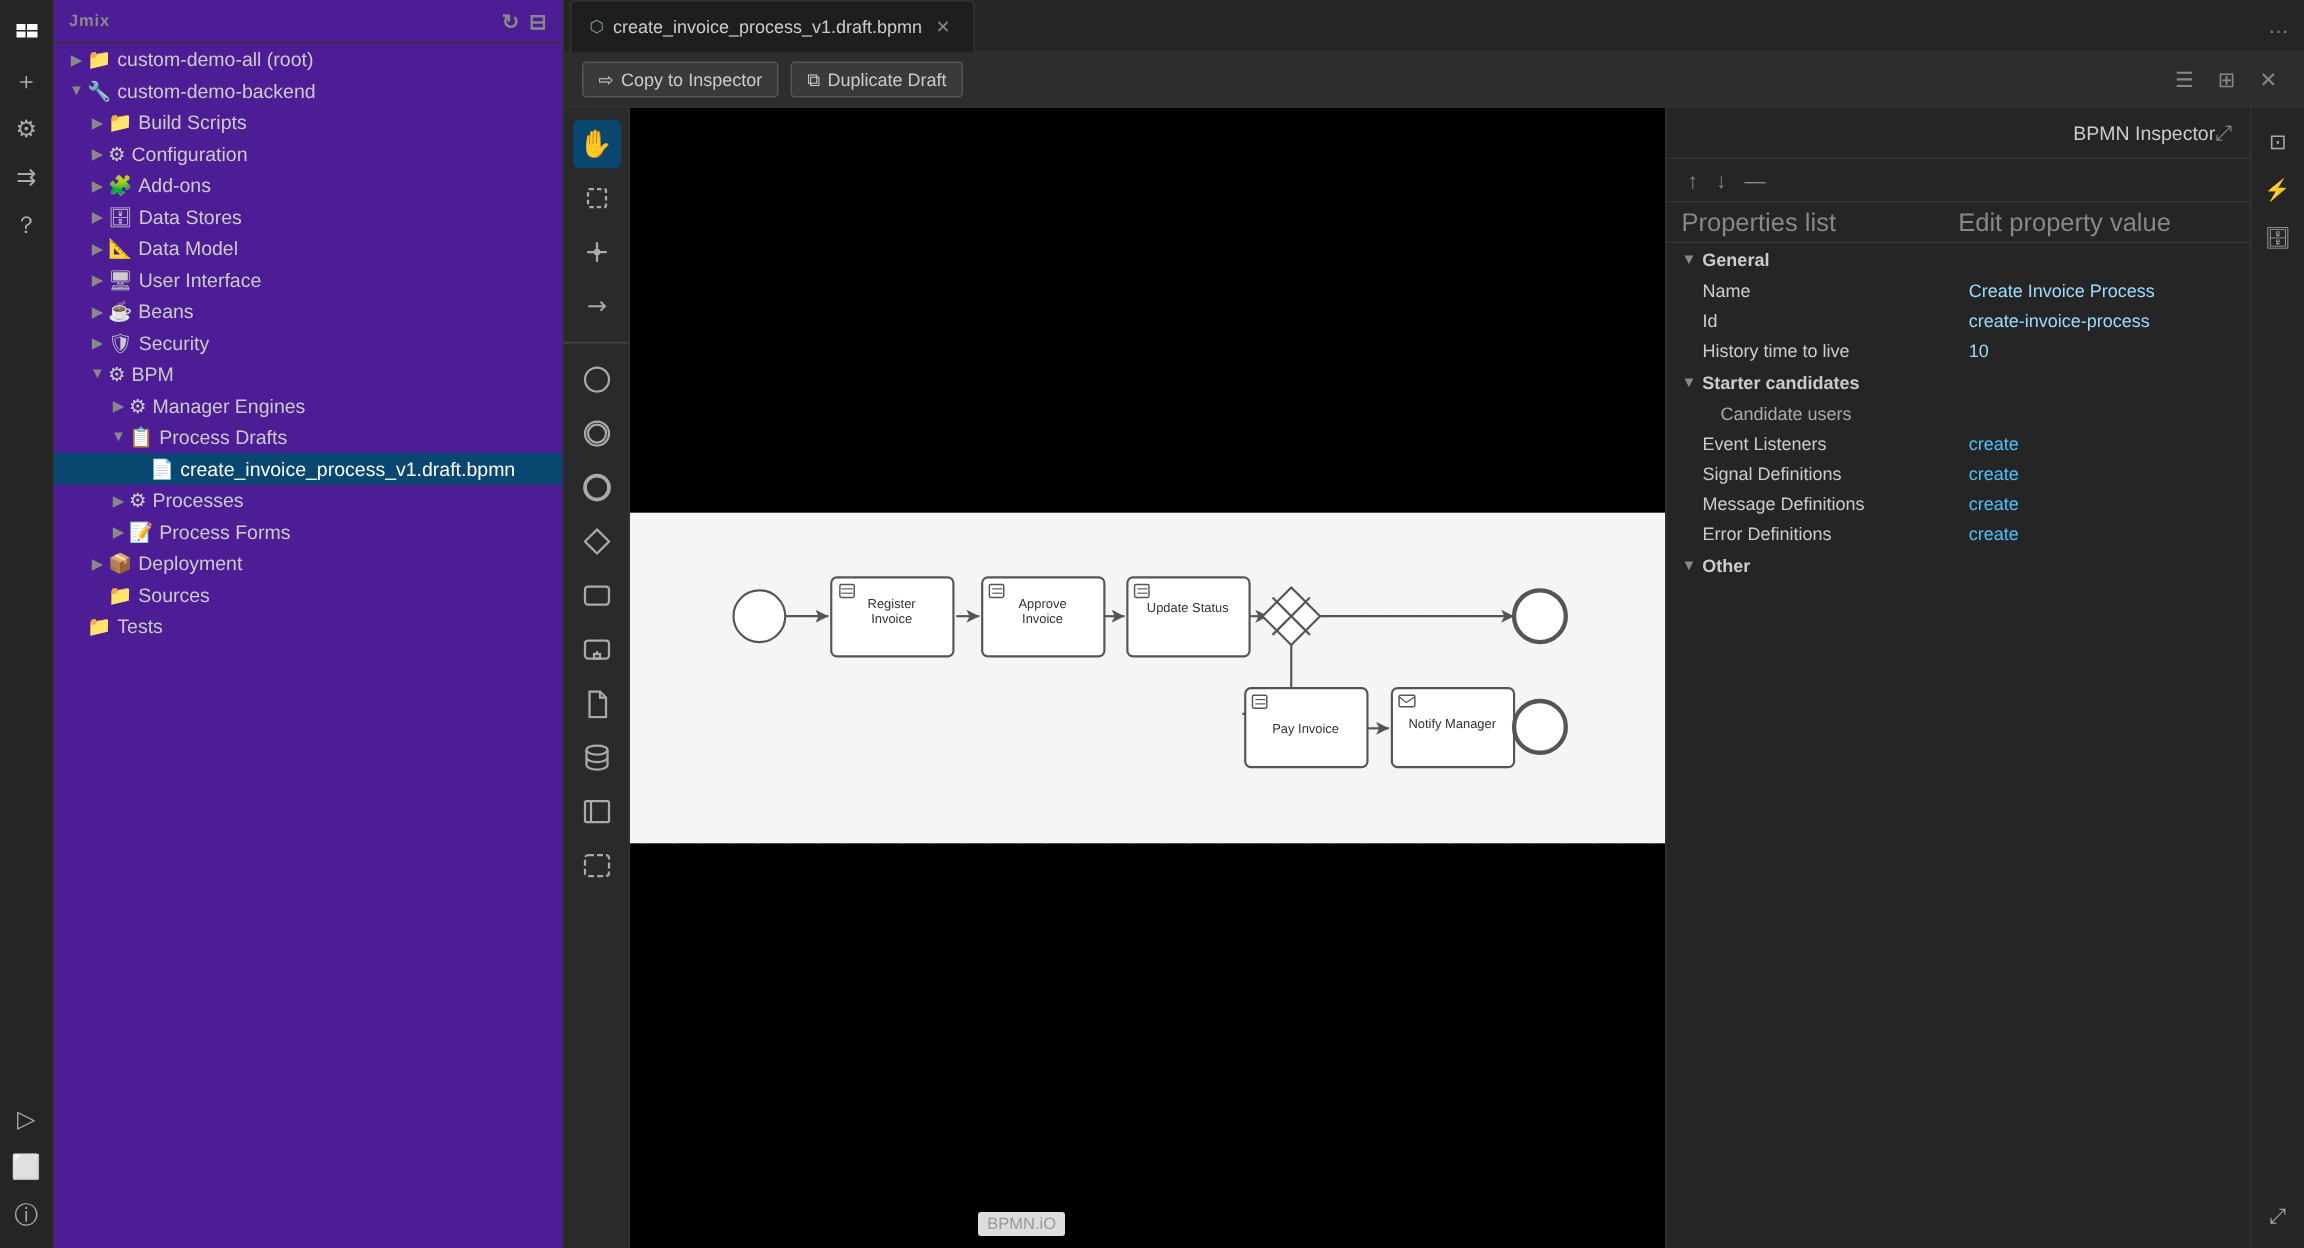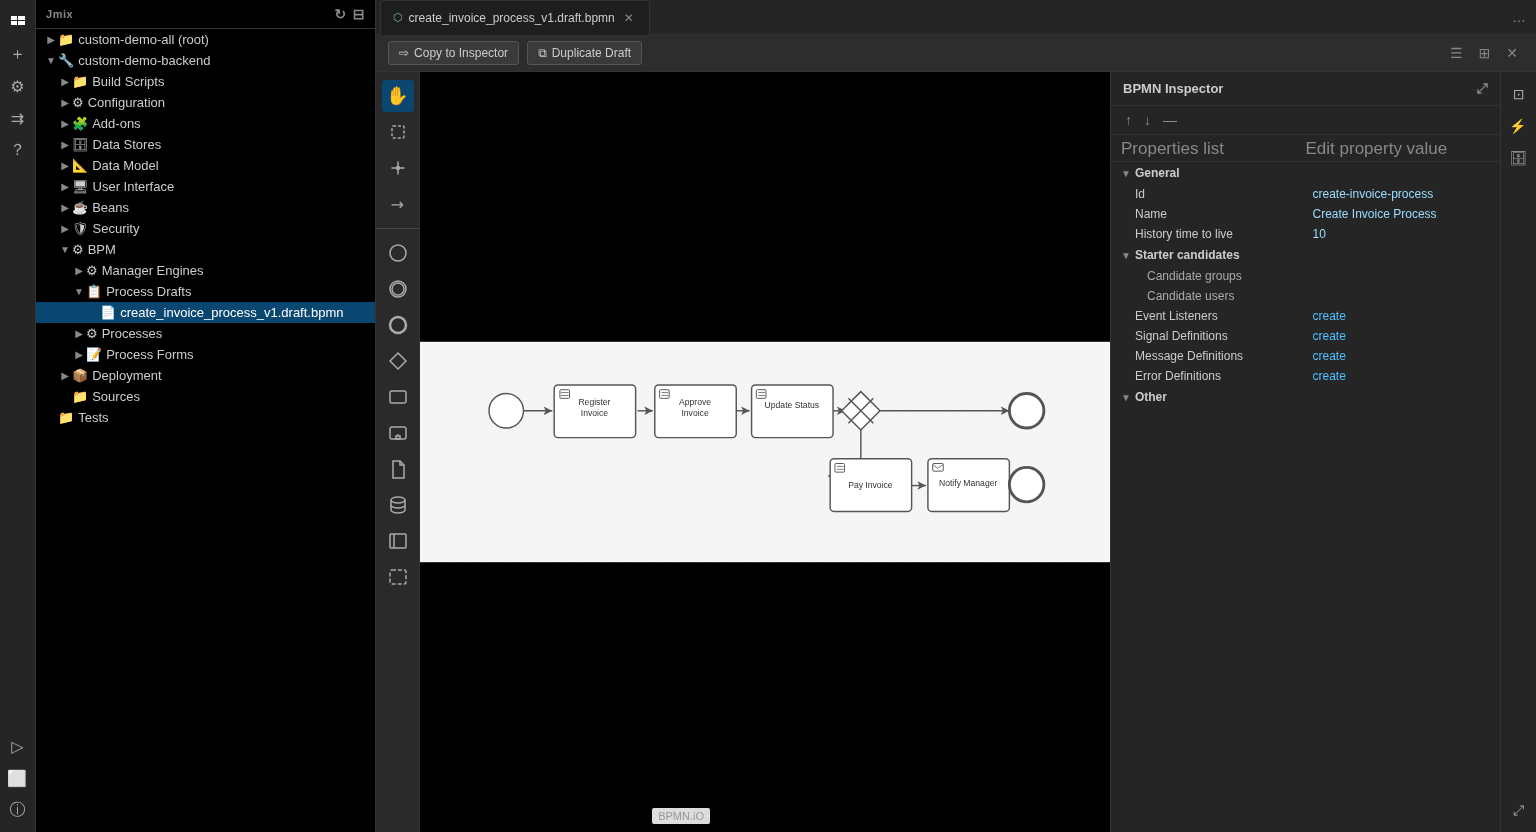--- a/index.html
+++ b/index.html
@@ -20,21 +20,21 @@
       width: 28px; height: 28px;
       display: flex; align-items: center; justify-content: center;
       border-radius: 4px; cursor: pointer; color: #aaa; font-size: 16px;
       position: relative;
     }
     .sidebar-icon-btn.active { color: #fff; }
 
     
     .file-tree-panel {
       width: 340px;
-      background: #000000;
+      background: #4c1d95;
       display: flex;
       flex-direction: column;
       border-right: 1px solid #333;
       overflow-y: auto;
       overflow-x: hidden;
     }
     .file-tree-panel::-webkit-scrollbar { width: 6px; }
     .file-tree-panel::-webkit-scrollbar-thumb { background: #444; border-radius: 3px; }
 
     .tree-header {
@@ -158,24 +158,24 @@
 
     
     .inspector-panel {
       width: 390px;
       background: #252526;
       border-left: 1px solid #333;
       display: flex;
       flex-direction: column;
     }
     .inspector-header {
-      display: flex; align-items: center; justify-content: space-between;
+      display: flex; align-items: center; justify-content: flex-end;
       padding: 8px 12px;
       border-bottom: 1px solid #333;
-      font-size: 13px; font-weight: 700; color: #ccc;
+      font-size: 13px; font-weight: 400; color: #ccc;
     }
     .inspector-header-right { display: flex; gap: 6px; }
     .inspector-header-btn { color: #888; cursor: pointer; font-size: 14px; }
 
     .inspector-search {
       padding: 6px 10px;
       border-bottom: 1px solid #333;
     }
     .inspector-search input {
       width: 100%; background: #3a3a3a; border: 1px solid #555;
@@ -585,39 +585,35 @@
         <span class="col2">Edit property value</span>
       </div>
 
       <div class="inspector-content">
 
         <div class="prop-section-header">
           <span class="arrow">▼</span>
           <span>General</span>
         </div>
         <div class="prop-row">
+          <span class="prop-name">Name</span>
+          <span class="prop-value">Create Invoice Process</span>
+        </div>
+        <div class="prop-row">
           <span class="prop-name">Id</span>
           <span class="prop-value">create-invoice-process</span>
-        </div>
-        <div class="prop-row">
-          <span class="prop-name">Name</span>
-          <span class="prop-value">Create Invoice Process</span>
         </div>
         <div class="prop-row">
           <span class="prop-name">History time to live</span>
           <span class="prop-value">10</span>
         </div>
 
         <div class="prop-section-header">
           <span class="arrow">▼</span>
           <span>Starter candidates</span>
-        </div>
-        <div class="prop-sub-row">
-          <span class="prop-name">Candidate groups</span>
-          <span class="prop-empty"></span>
         </div>
         <div class="prop-sub-row">
           <span class="prop-name">Candidate users</span>
           <span class="prop-empty"></span>
         </div>
 
         <div class="prop-row">
           <span class="prop-name">Event Listeners</span>
           <span class="prop-link">create</span>
         </div>

